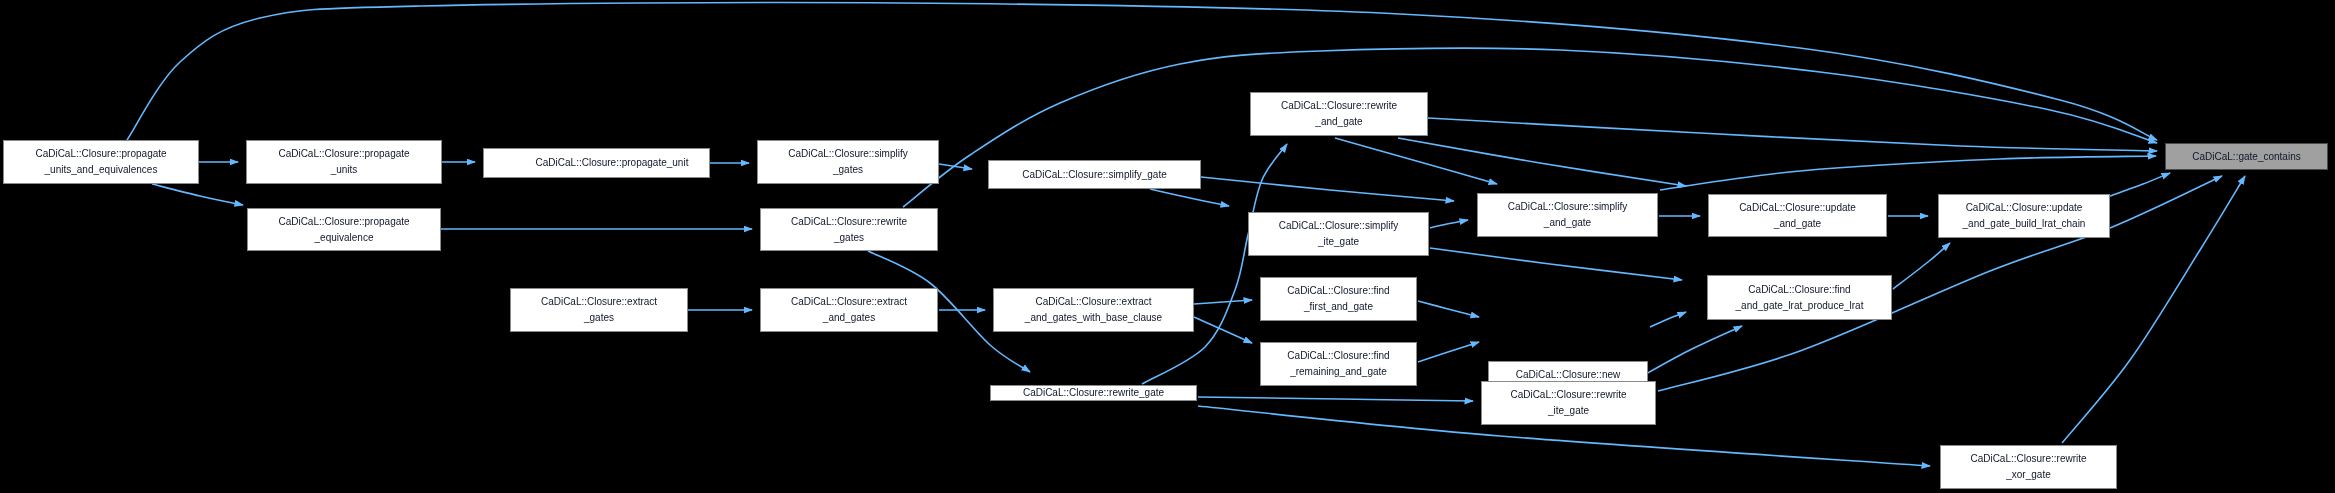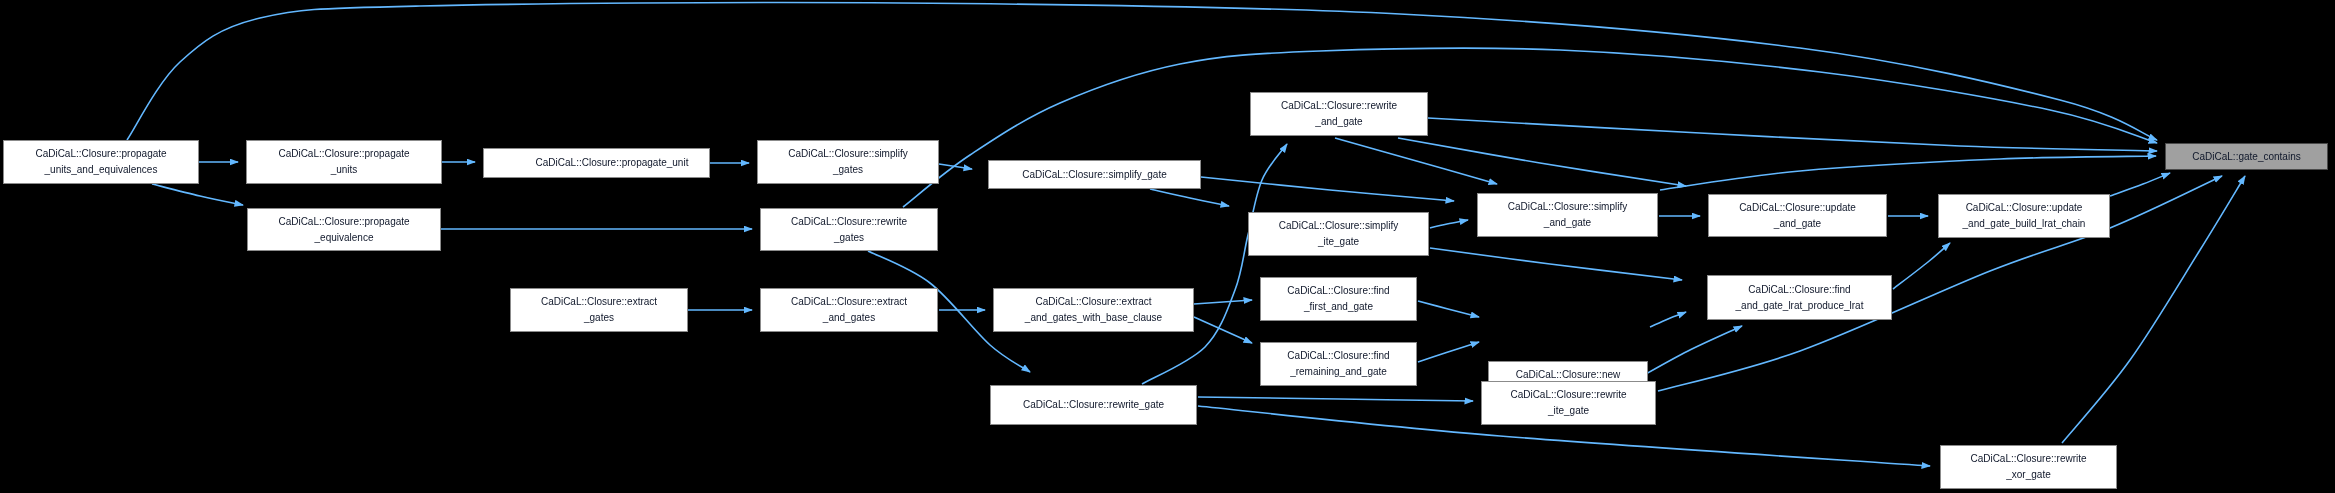--- a/index.html
+++ b/index.html
@@ -126,21 +126,21 @@
       <span>_and_gates_with_base_clause</span>
     </div>
     <div class="node" style="left: 1260px; top: 277px; width: 157px; height: 44px;">
       <span>CaDiCaL::Closure::find</span>
       <span>_first_and_gate</span>
     </div>
     <div class="node" style="left: 1260px; top: 342px; width: 157px; height: 44px;">
       <span>CaDiCaL::Closure::find</span>
       <span>_remaining_and_gate</span>
     </div>
-    <div class="node" style="left: 990px; top: 385px; width: 207px; height: 40px;">
+    <div class="node" style="left: 990px; top: 385px; width: 207px; height: 16px;">
       <span>CaDiCaL::Closure::rewrite_gate</span>
     </div>
     <div class="node" style="left: 1477px; top: 193px; width: 181px; height: 44px;">
       <span>CaDiCaL::Closure::simplify</span>
       <span>_and_gate</span>
     </div>
     <div class="node" style="left: 1488px; top: 313px; width: 160px; height: 43px; margin-top: 48px;">
       <span>CaDiCaL::Closure::new</span>
       <span>_and_gate</span>
     </div>

